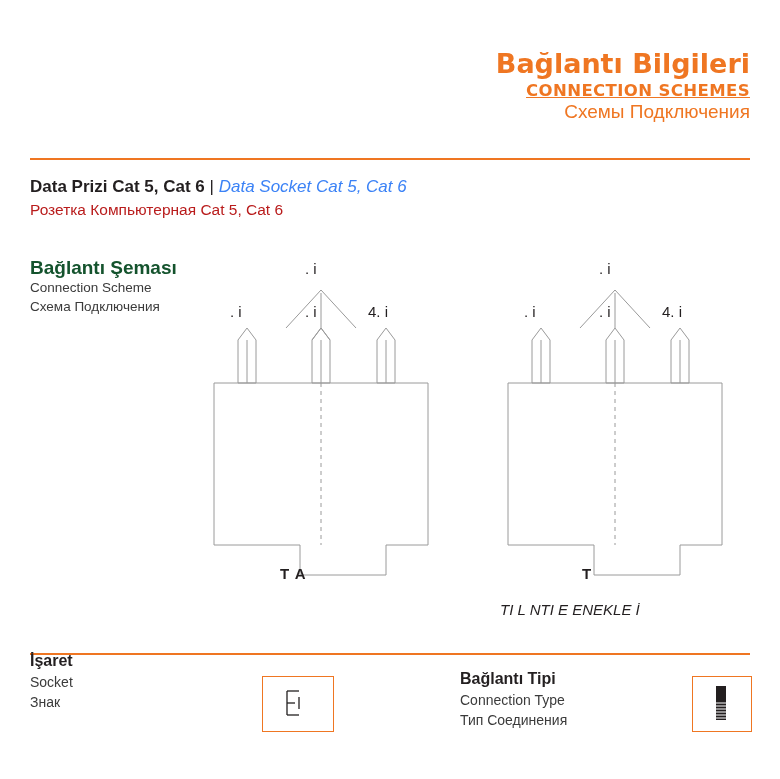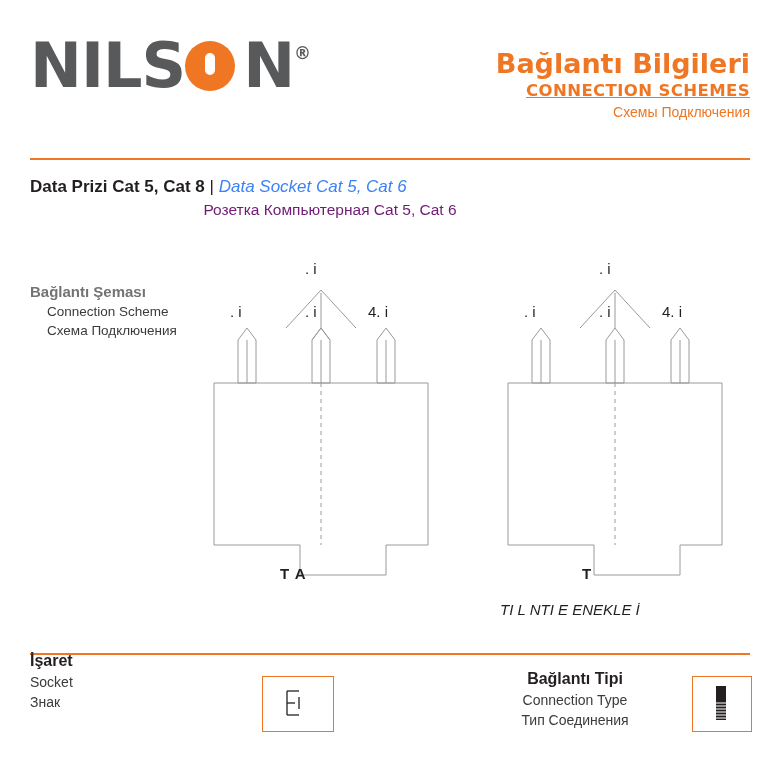--- a/index.html
+++ b/index.html
@@ -91,21 +91,21 @@
   .hr-en {
     font-family: "DejaVu Sans", sans-serif;
     font-weight: bold;
     font-size: 16.5px;
     color: #ef7622;
     letter-spacing: 0.4px;
     line-height: 22px;
     text-decoration: underline;
   }
   .hr-ru {
-    font-size: 14px;
+    font-size: 19px;
     color: #ef7622;
     line-height: 20px;
   }
 
   .rule {
     position: absolute;
     background: #ef7622;
     height: 2px;
   }
   #rule-top { left: 30px; top: 158px; width: 720px; }
@@ -127,43 +127,40 @@
     font-weight: bold;
   }
   .title-line1 i {
     font-style: italic;
     color: #3b82f6;
   }
   .title-sep { color: #231f20; }
   .title-line2 {
     font-size: 15.5px;
     line-height: 22px;
-    color: #701a75;
-    text-align: center;
+    color: #b91c1c;
   }
 
   
   .scheme-label {
     position: absolute;
     left: 30px;
     top: 258px;
     width: 170px;
   }
   .sl-tr {
     font-weight: bold;
-    font-size: 15px;
+    font-size: 19px;
     line-height: 20px;
-    color: #737373;
-    margin-top: 24px;
+    color: #14532d;
   }
   .sl-en, .sl-ru {
     font-size: 13.5px;
     line-height: 19px;
     color: #3b3b3b;
-    margin-left: 17px;
   }
 
   
   .diagram-wrap {
     position: absolute;
     left: 200px;
     top: 245px;
     width: 560px;
     height: 390px;
   }
@@ -181,21 +178,20 @@
     position: absolute;
     left: 30px;
     top: 650px;
     width: 220px;
   }
   .footer-mid {
     position: absolute;
     left: 460px;
     top: 668px;
     width: 230px;
-    text-align: center;
   }
   .f-tr {
     font-weight: bold;
     font-size: 16px;
     line-height: 22px;
     color: #231f20;
   }
   .f-en, .f-ru {
     font-size: 14px;
     line-height: 20px;
@@ -221,34 +217,33 @@
     background: #ffffff;
   }
   .box-svg { display: block; }
 </style>
 </head>
 <body>
 
 <div class="page">
 
   <div class="brand">
-    <div class="brand-word"><span>NILS</span><span class="o-holder"><span class="o-ring"></span><span class="o-pill"></span></span><span>N</span><span class="brand-reg">®</span></div>
   </div>
 
   <div class="header-right">
     <div class="hr-tr">Bağlantı Bilgileri</div>
     <div class="hr-en">CONNECTION SCHEMES</div>
     <div class="hr-ru">Схемы Подключения</div>
   </div>
 
   <div class="rule" id="rule-top"></div>
 
   <div class="title-block">
     <div class="title-line1">
-      <b>Data Prizi Cat 5, Cat 8</b>
+      <b>Data Prizi Cat 5, Cat 6</b>
       <span class="title-sep">|</span>
       <i>Data Socket Cat 5, Cat 6</i>
     </div>
     <div class="title-line2">Розетка Компьютерная Cat 5, Cat 6</div>
   </div>
 
   <div class="scheme-label">
     <div class="sl-tr">Bağlantı Şeması</div>
     <div class="sl-en">Connection Scheme</div>
     <div class="sl-ru">Схема Подключения</div>

